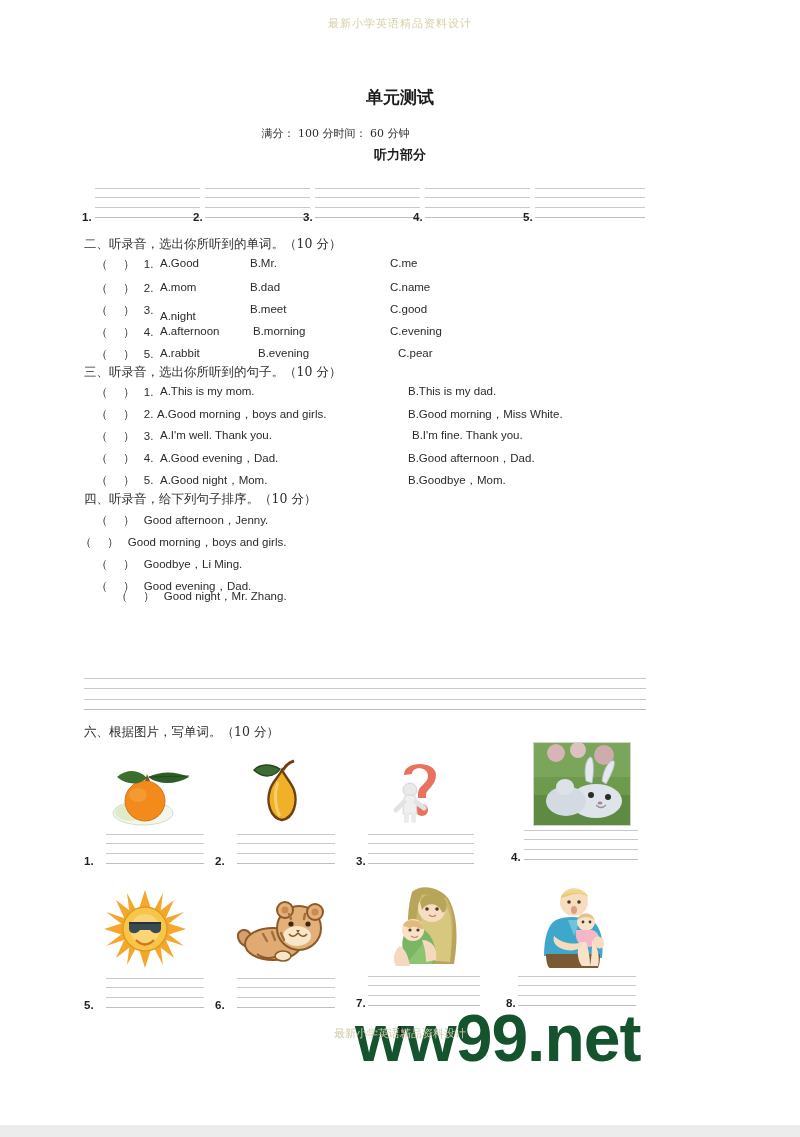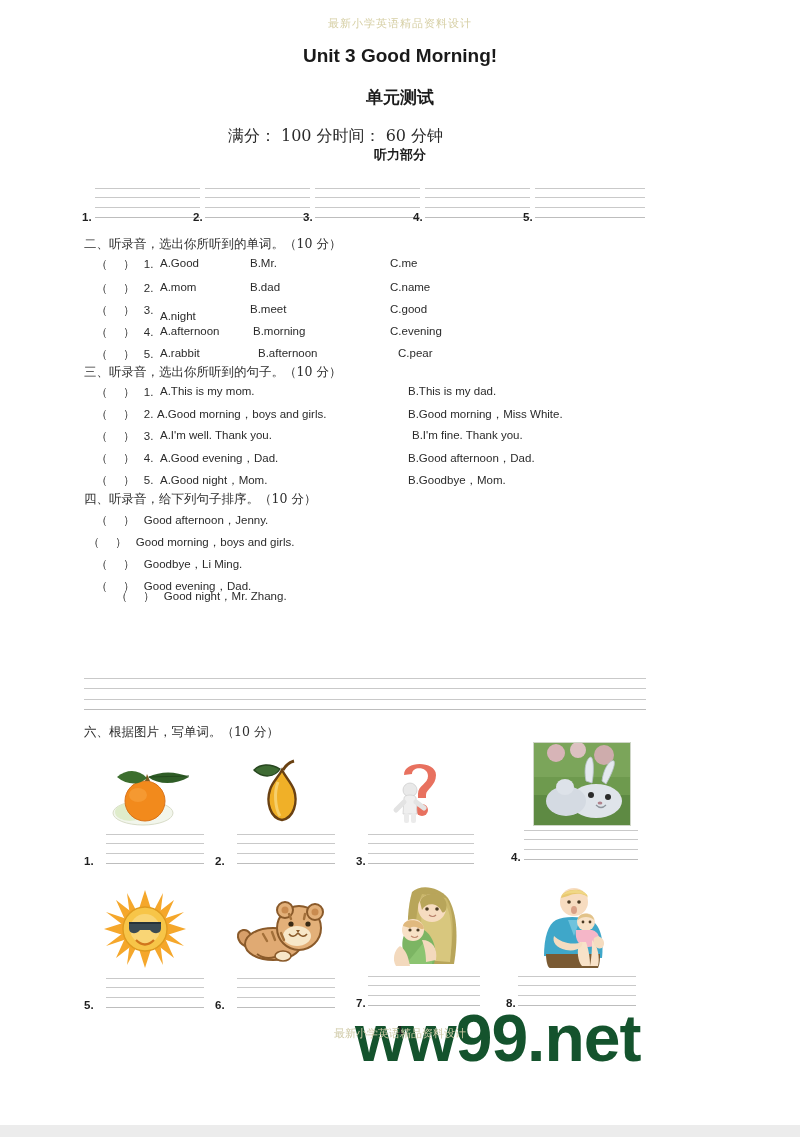--- a/index.html
+++ b/index.html
@@ -77,21 +77,21 @@
     font-size: 17px;
     font-weight: bold;
     color: #1a1a1a;
     font-family: "DejaVu Serif", "Liberation Serif", serif;
   }
   .doc-score {
     position: absolute;
     left: 0; top: 126px;
     width: 671px;
     text-align: center;
-    font-size: 16px;
+    font-size: 11px;
     color: #2b2b2b;
     font-family: "DejaVu Serif", "Liberation Serif", serif;
   }
   .part-title {
     position: absolute;
     width: 800px;
     left: 0;
     text-align: center;
     font-size: 13px;
     font-weight: bold;
@@ -166,21 +166,20 @@
   .art { position:absolute; left:0; top:0; width:100%; height:100%; }
 </style>
 </head>
 <body>
 
 <div class="page">
 
   <div class="watermark">ww99.net</div>
 
   <div class="doc-header">最新小学英语精品资料设计</div>
-  <div class="doc-title">Unit 3 Good Morning!</div>
   <div class="doc-subtitle">单元测试</div>
   <div class="doc-score">满分： 100 分时间： 60 分钟</div>
   <div class="part-title" id="part-listening">听力部分</div>
 
 
   <div class="grid4" style="left:95px; top:188px; width:105px;">
       <i></i>
       <i></i>
       <i></i>
       <i></i>
@@ -251,21 +250,21 @@
   </div>
   <div class="opt" style="left:160px; top:325px;">A.afternoon</div>
   <div class="opt" style="left:253px; top:325px;">B.morning</div>
   <div class="opt" style="left:390px; top:325px;">C.evening</div>
 
   <div class="qrow" style="left:96px; top:347px;">
     <span class="paren">（   ）</span>
     <span>5.</span>
   </div>
   <div class="opt" style="left:160px; top:347px;">A.rabbit</div>
-  <div class="opt" style="left:258px; top:347px;">B.afternoon</div>
+  <div class="opt" style="left:258px; top:347px;">B.evening</div>
   <div class="opt" style="left:398px; top:347px;">C.pear</div>
 
   <div class="section-head" style="top:364px;">三、听录音，选出你所听到的句子。（10 分）</div>
 
   <div class="qrow" style="left:96px; top:385px;">
     <span class="paren">（   ）</span>
     <span>1.</span>
   </div>
   <div class="opt" style="left:160px; top:385px;">A.This is my mom.</div>
   <div class="opt" style="left:408px; top:385px;">B.This is my dad.</div>
@@ -297,21 +296,21 @@
   </div>
   <div class="opt" style="left:160px; top:473px;">A.Good night，Mom.</div>
   <div class="opt" style="left:408px; top:473px;">B.Goodbye，Mom.</div>
 
   <div class="section-head" style="top:491px;">四、听录音，给下列句子排序。（10 分）</div>
 
   <div class="qrow" style="left:96px; top:513px;">
     <span class="paren">（   ）</span>
     <span>Good afternoon，Jenny.</span>
   </div>
-  <div class="qrow" style="left:88px; top:535px;">
+  <div class="qrow" style="left:80px; top:535px;">
     <span class="paren">（   ）</span>
     <span>Good morning，boys and girls.</span>
   </div>
   <div class="qrow" style="left:96px; top:557px;">
     <span class="paren">（   ）</span>
     <span>Goodbye，Li Ming.</span>
   </div>
   <div class="qrow" style="left:96px; top:579px;">
     <span class="paren">（   ）</span>
     <span>Good evening，Dad.</span>

